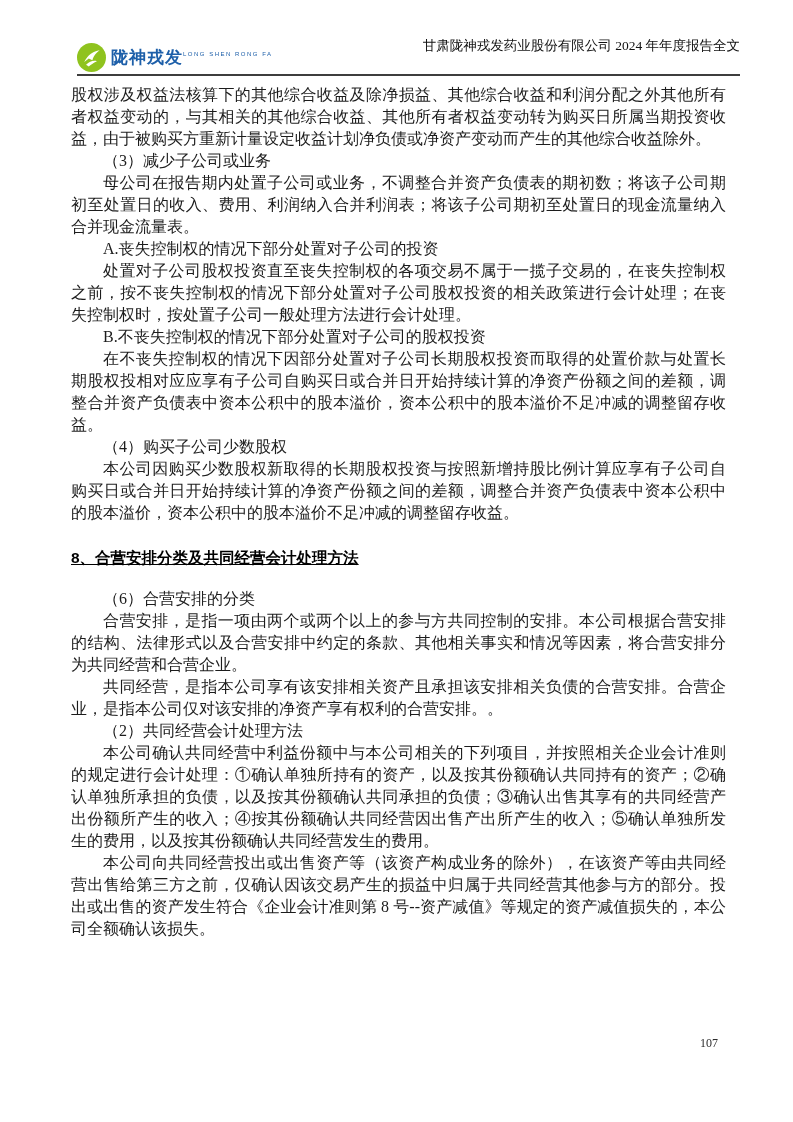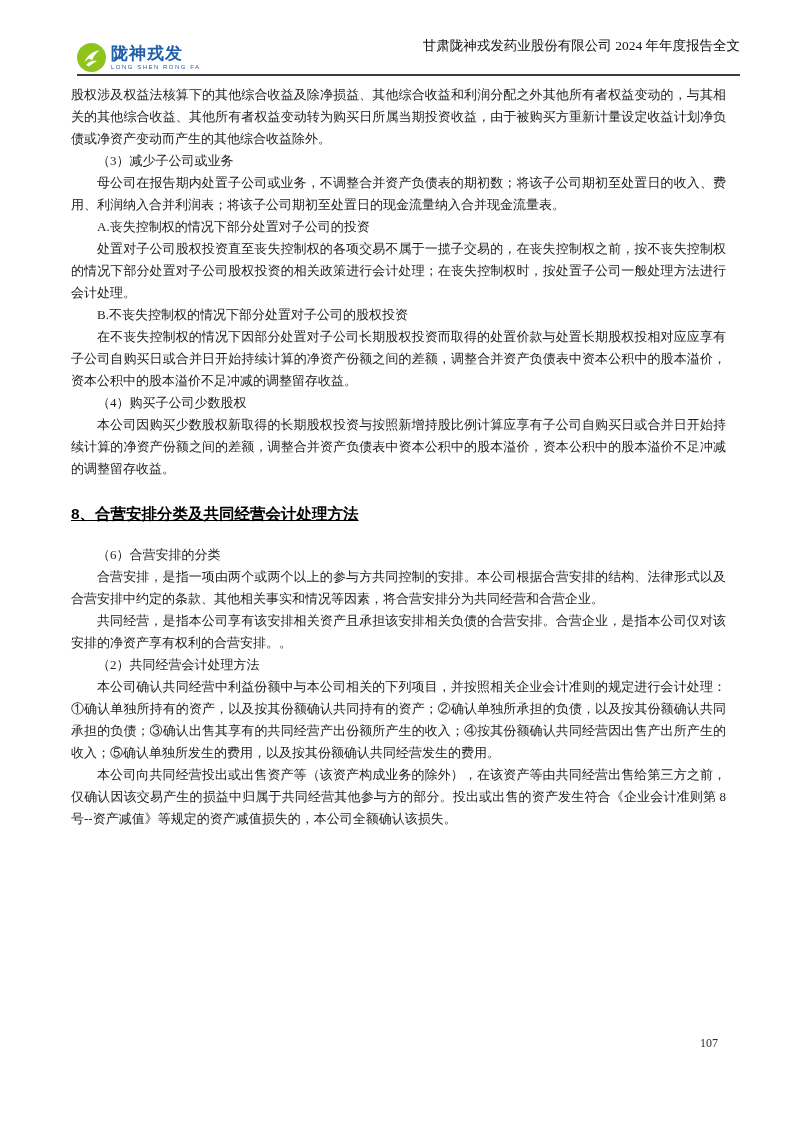--- a/index.html
+++ b/index.html
@@ -35,21 +35,21 @@
     border-bottom: 2.5px solid var(--rule-dark);
     padding-bottom: 1px;
   }
   .logo {
     display: flex;
     align-items: center;
     gap: 5px;
     padding-bottom: 1px;
   }
   .logo-mark { width: 29px; height: 29px; display: block; }
-  .logo-text { display: flex; flex-direction: column; line-height: 1; }
+  .logo-text { display: flex; line-height: 1; }
   .logo-cn {
     font-family: "Liberation Sans", "DejaVu Sans", sans-serif;
     font-weight: bold;
     font-size: 17px;
     letter-spacing: 1px;
     color: var(--logo-blue);
   }
   .logo-en {
     font-family: "Liberation Sans", "DejaVu Sans", sans-serif;
     font-size: 6px;
@@ -68,21 +68,21 @@
 
   
   .content {
     position: absolute;
     left: 71px;
     top: 84px;
     width: 655px;
   }
   .content p.body {
     margin: 0;
-    font-size: 13px;
+    font-size: 16px;
     line-height: 22px;
     text-align: justify;
     text-justify: inter-character;
     word-break: break-all;
     color: var(--text-main);
   }
   .content p.indent { text-indent: 2em; }
   .content h2.heading {
     font-family: "Liberation Sans", "DejaVu Sans", sans-serif;
     font-weight: bold;

